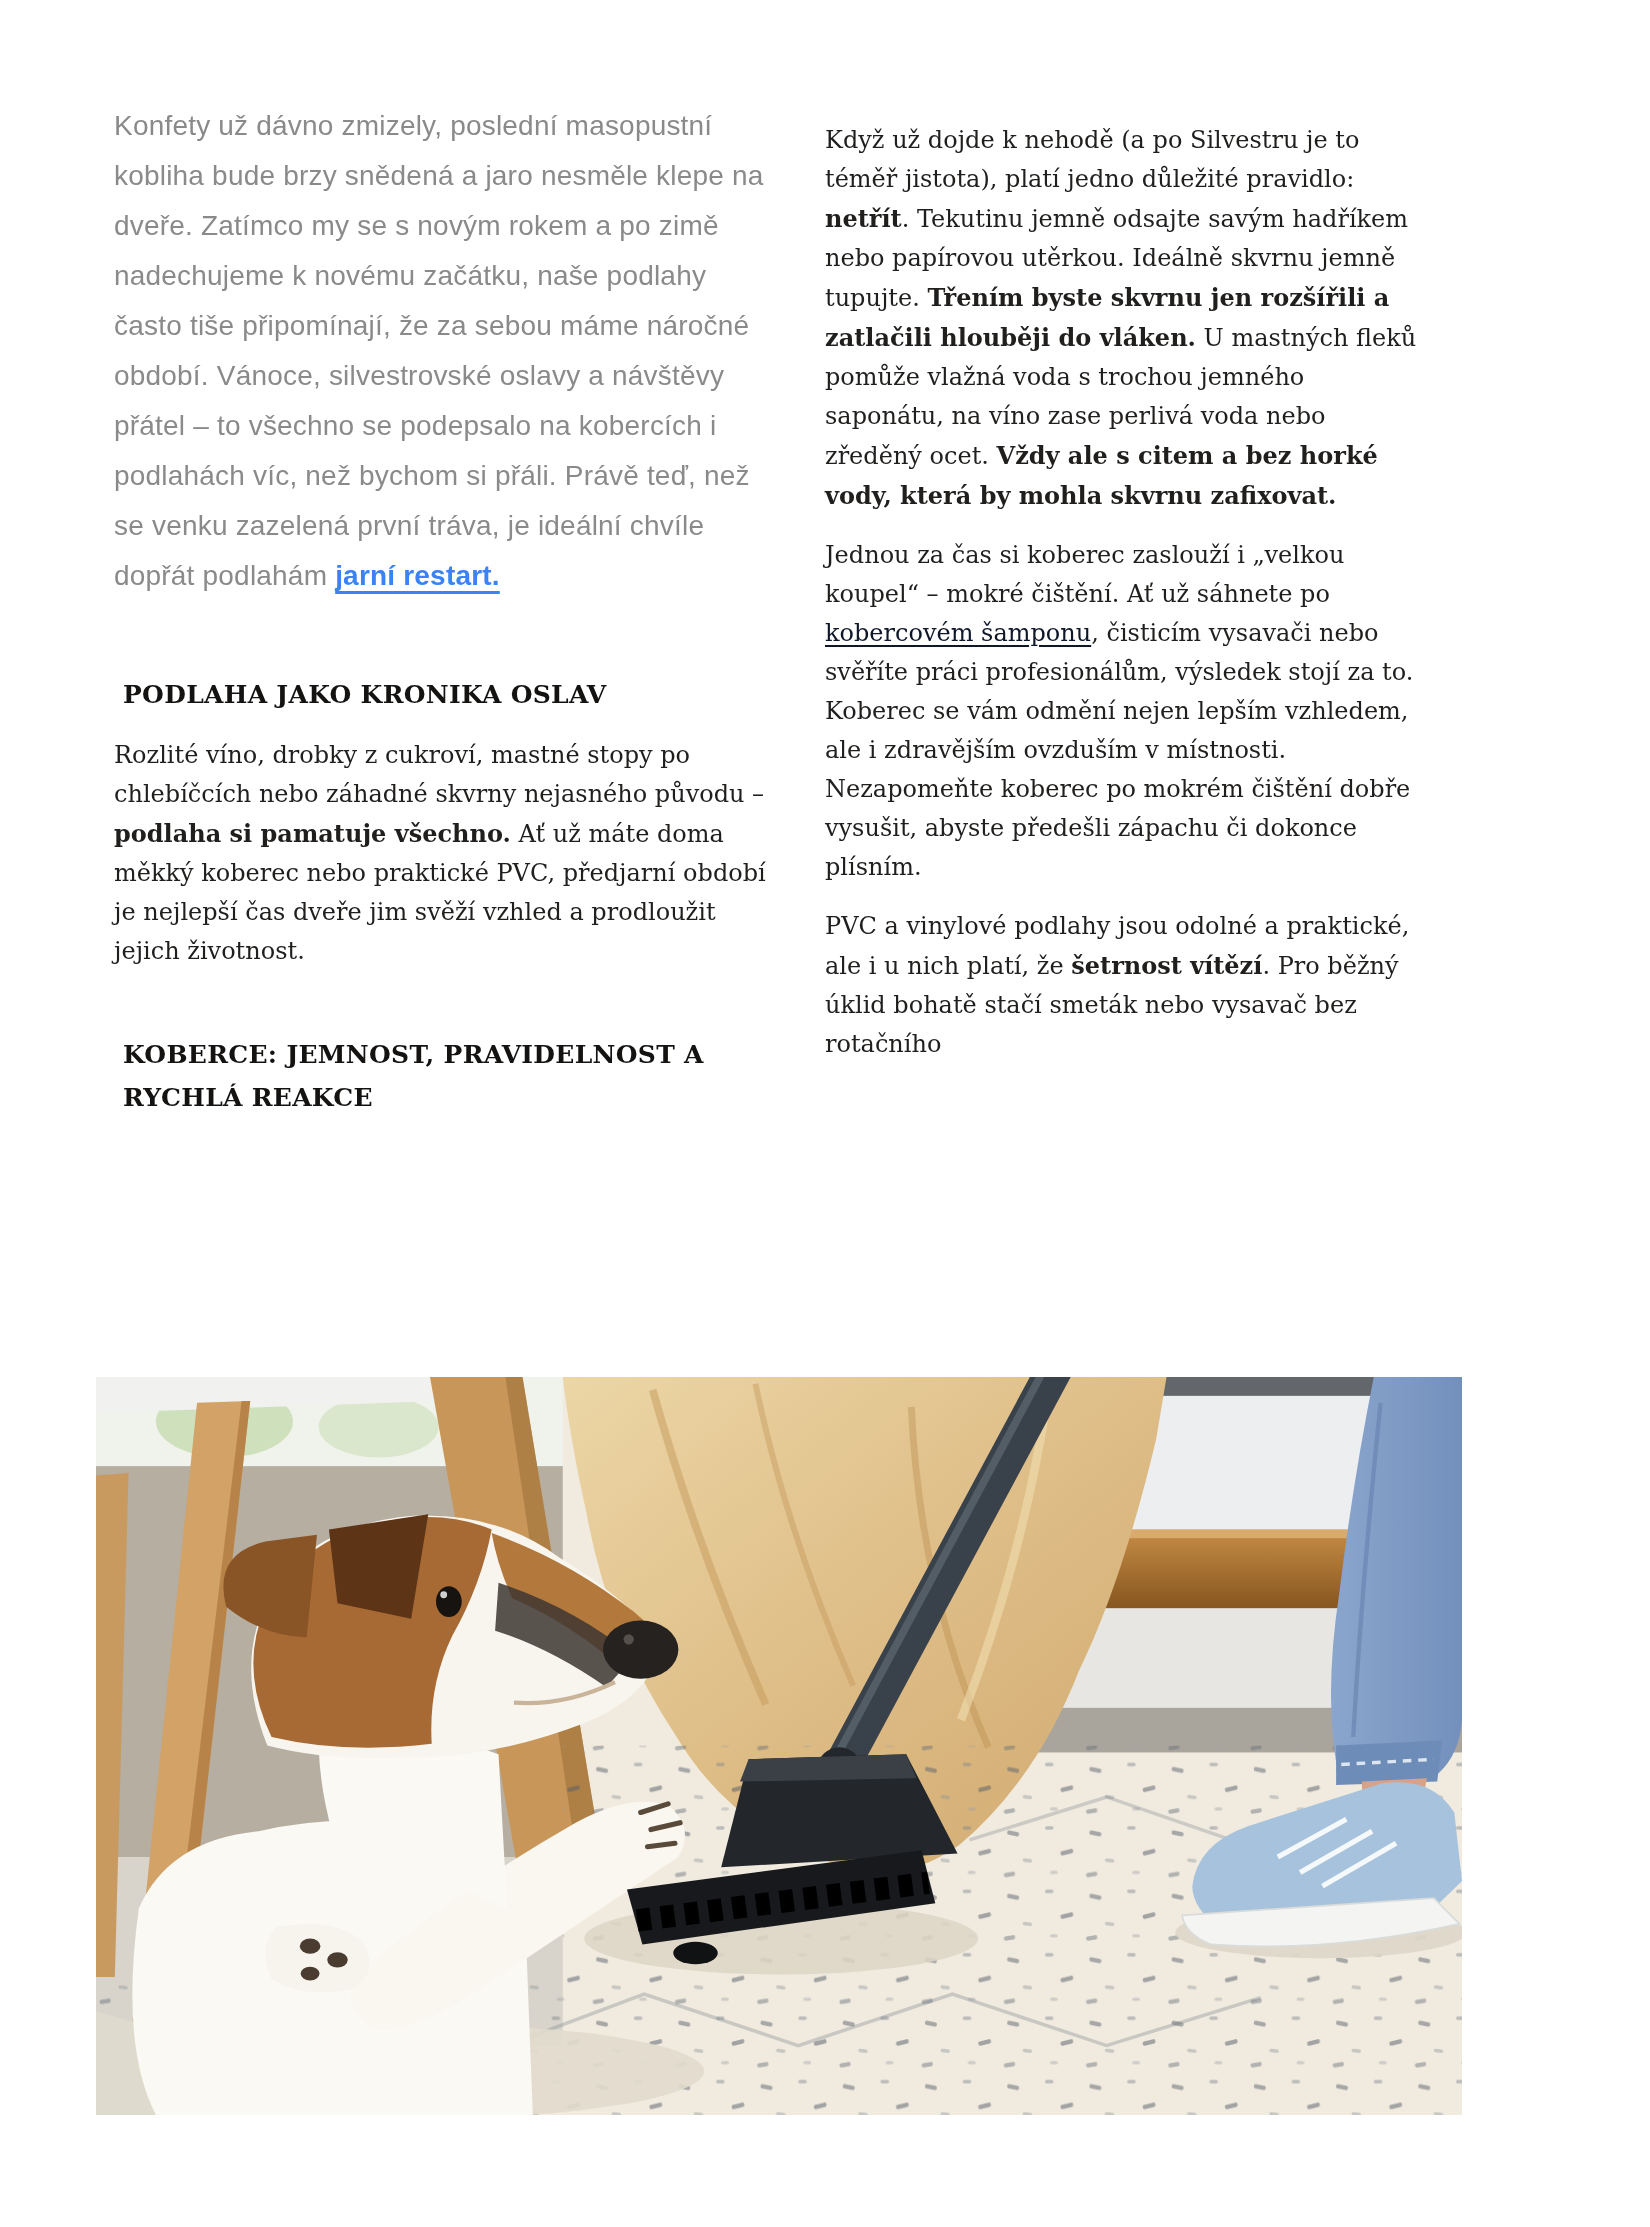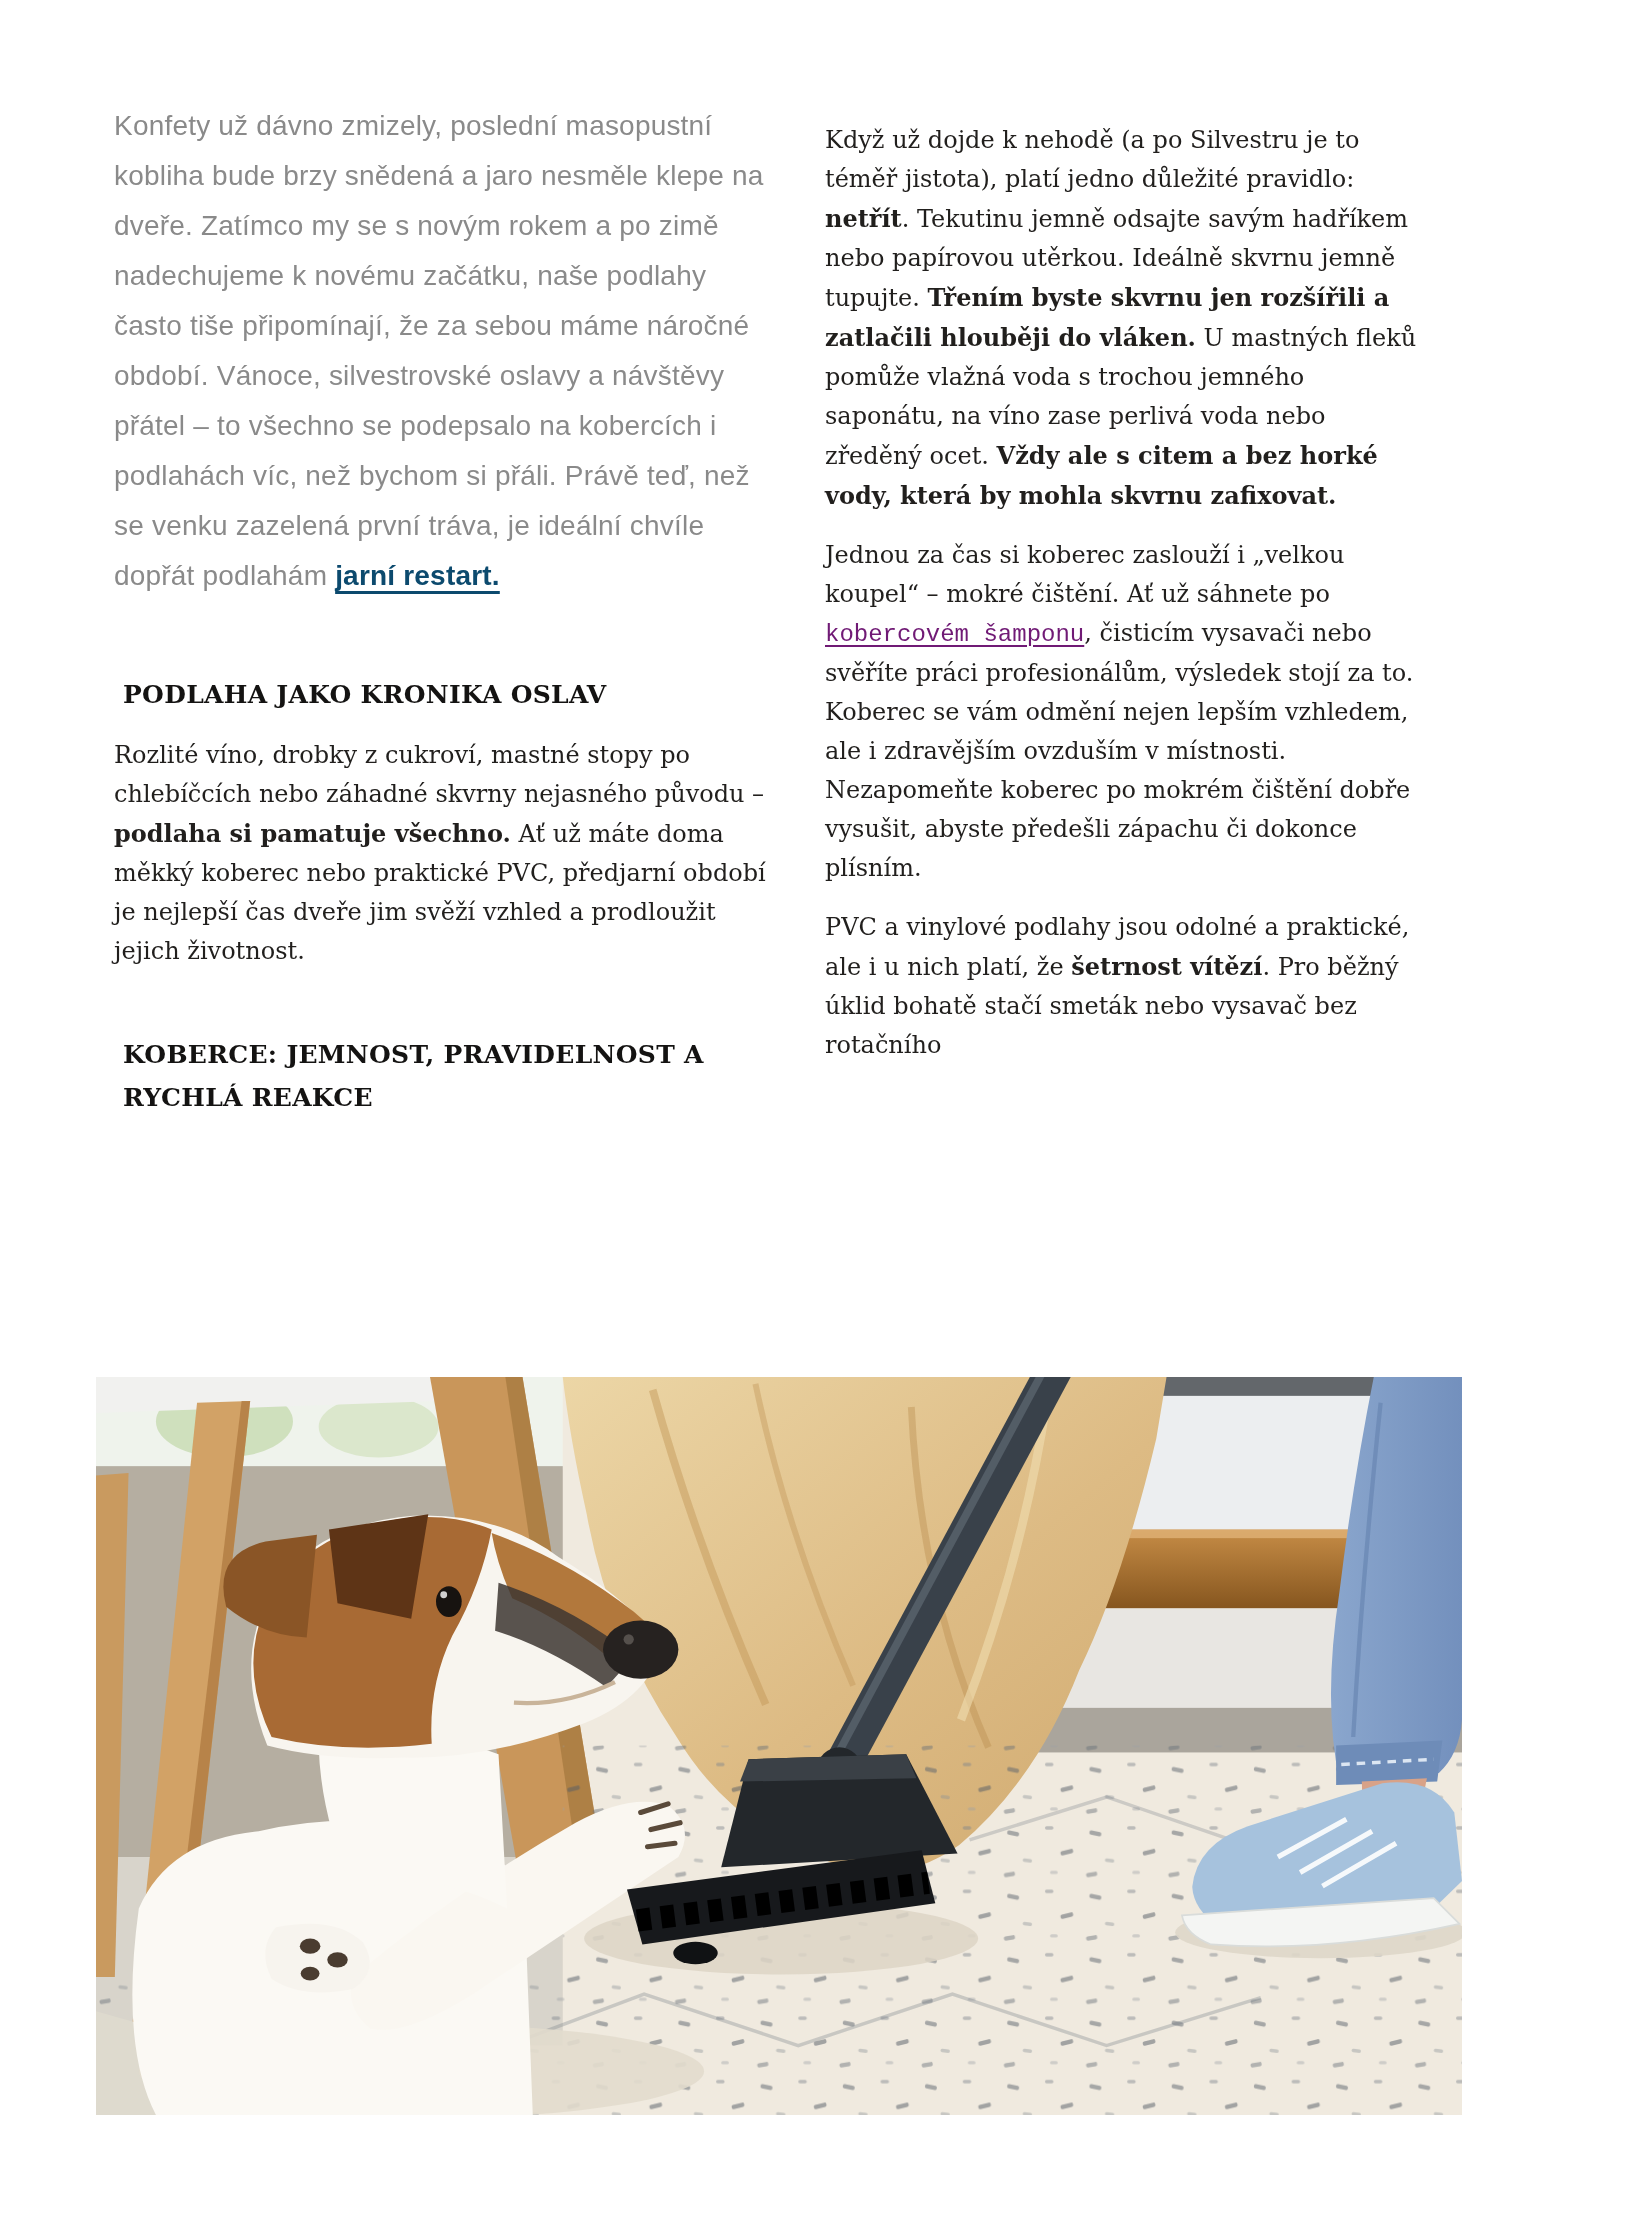--- a/index.html
+++ b/index.html
@@ -23,26 +23,26 @@
     font-family:"DejaVu Serif","Liberation Serif",serif;
     font-size:25px;line-height:43px;font-weight:700;color:#141312;
     letter-spacing:0.3px;margin:9px;
   }
   .mt-head1{margin-top:72px;}
   .mt-para{margin-top:20px;}
   .mt-head2{margin-top:62px;}
   .b{font-weight:700;}
   a.lnk{cursor:pointer;}
   a.lnk-primary{
-    color:#0c4a6e;font-weight:700;text-decoration:underline;
+    color:#3b82f6;font-weight:700;text-decoration:underline;
     text-decoration-thickness:2.6px;text-underline-offset:6px;
   }
   a.lnk-secondary{
-    color:#701a75;text-decoration:underline;
-    text-decoration-thickness:1.7px;text-underline-offset:4.3px;font-family:Liberation Mono, monospace;
+    color:#0f172a;text-decoration:underline;
+    text-decoration-thickness:1.7px;text-underline-offset:4.3px;
   }
   .photo-wrap{
     position:absolute;left:96px;top:1377px;width:1366px;height:738px;
     background:#efe9de;overflow:hidden;
   }
   .photo-wrap svg{display:block;width:100%;height:100%;}
 </style>
 </head>
 <body>
 

